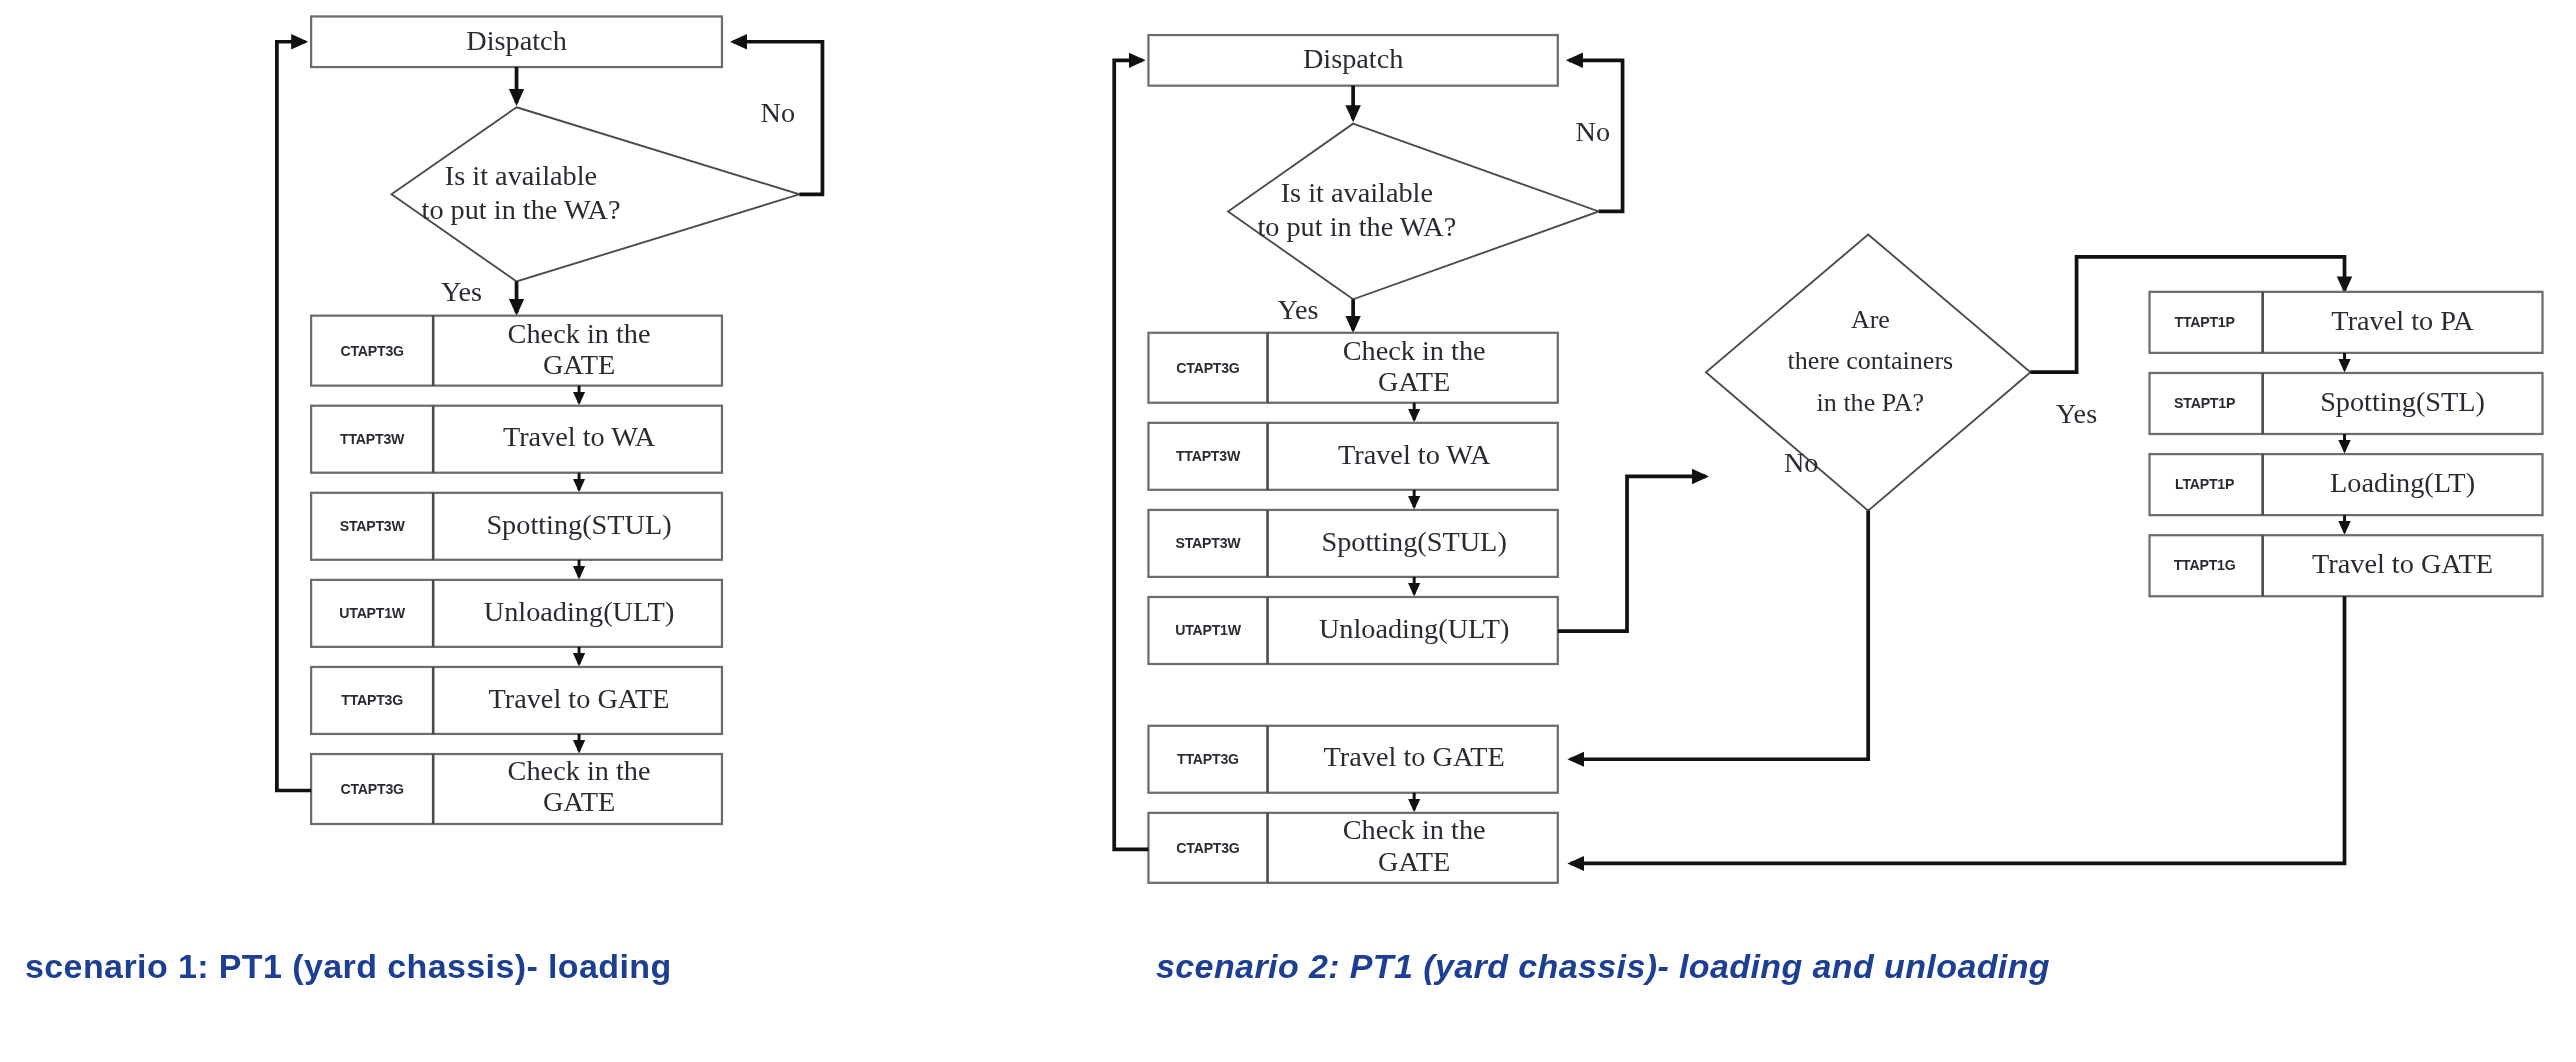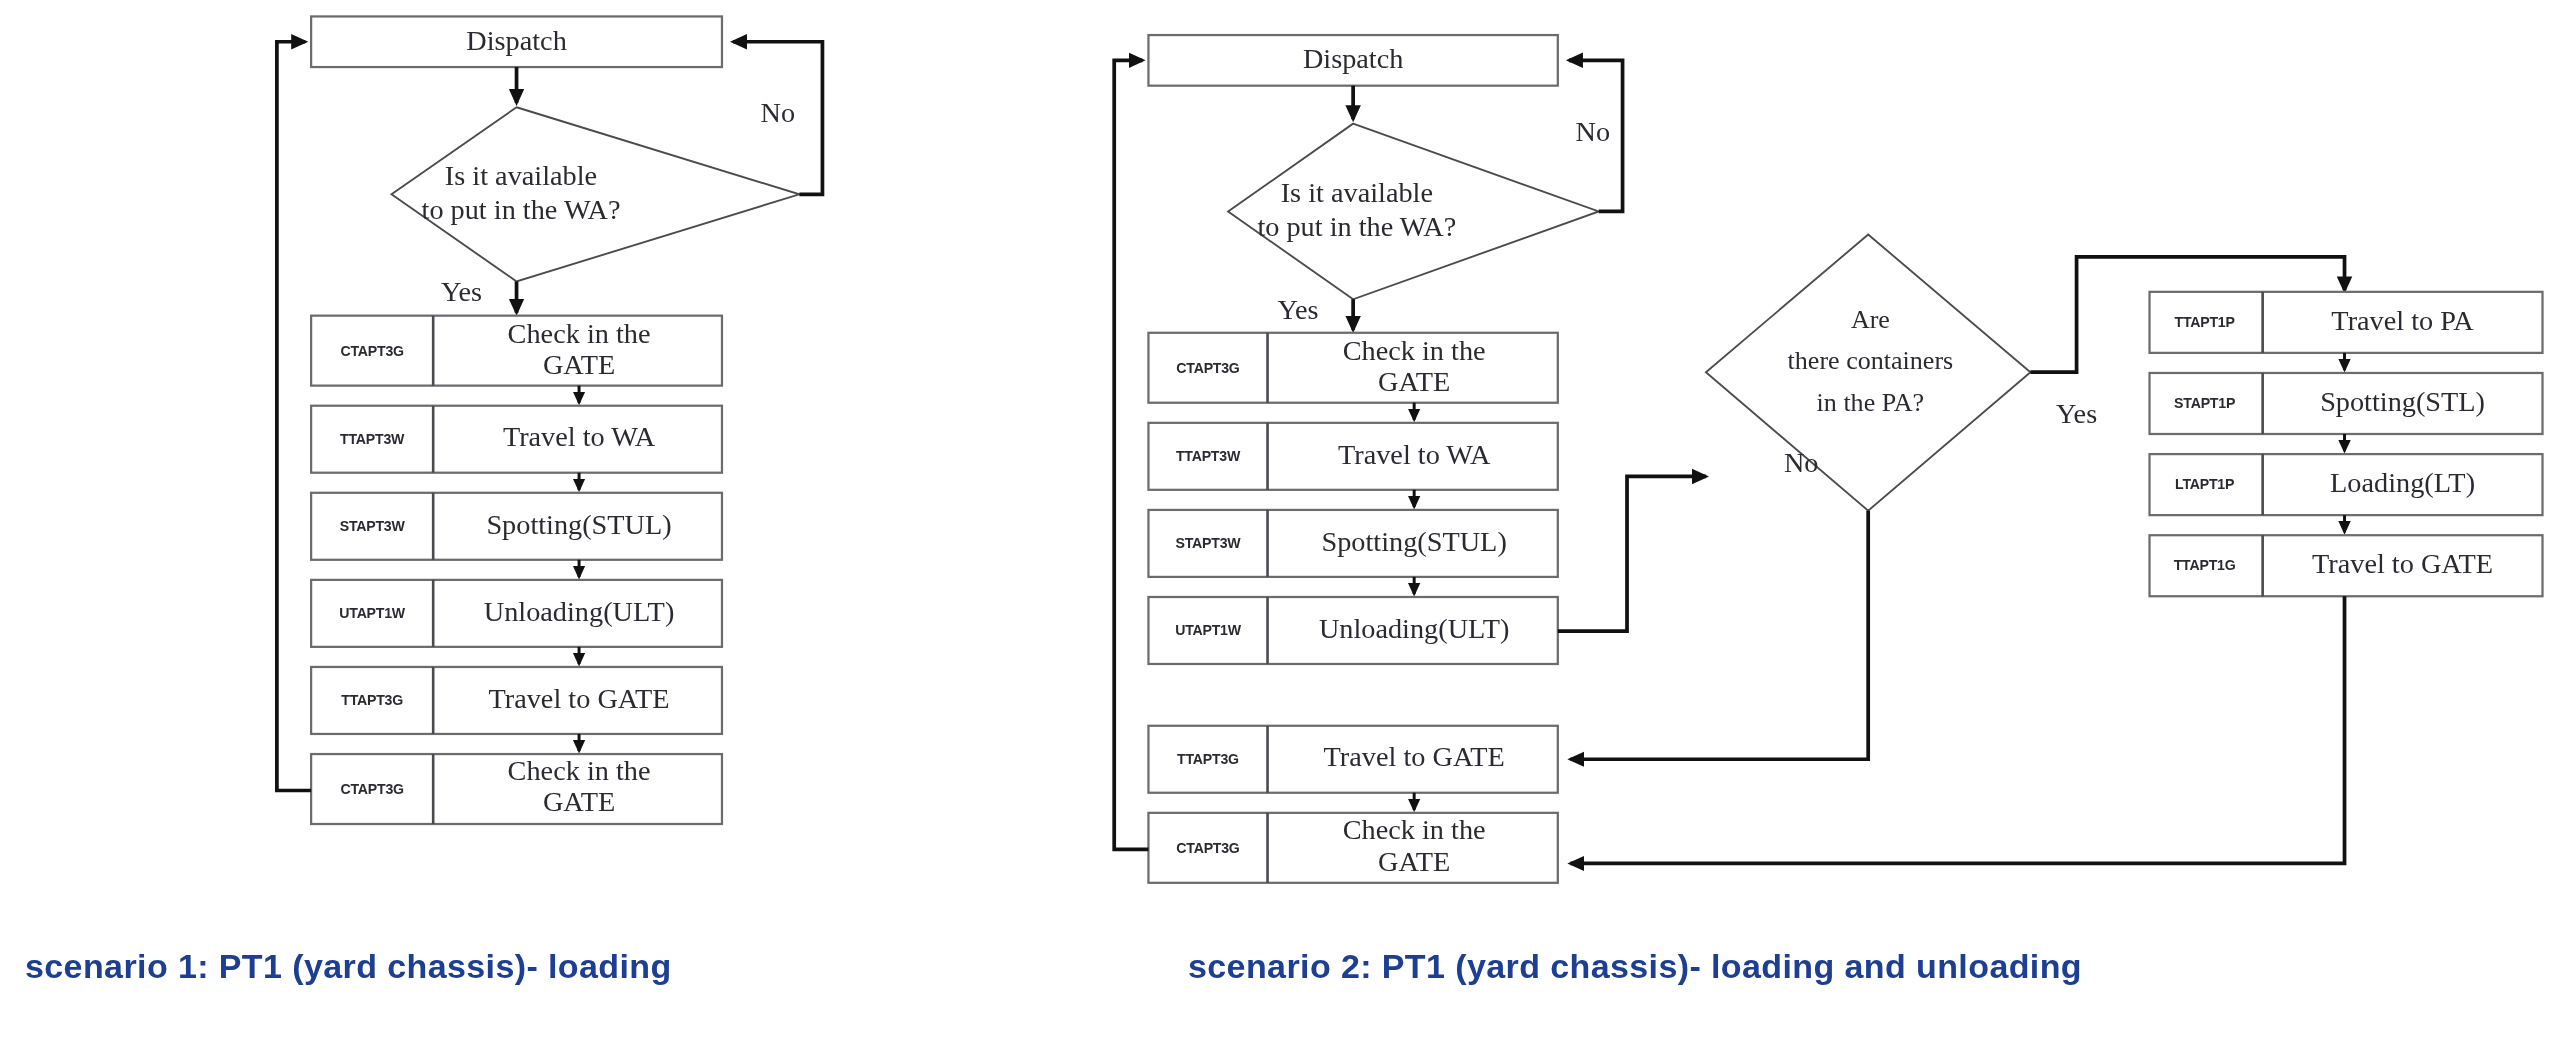--- a/index.html
+++ b/index.html
@@ -9,21 +9,21 @@
   .caption{
     position:absolute;
     font-family:"Liberation Sans", sans-serif;
     font-weight:bold;
     font-size:34px;
     color:#1c3f94;
     white-space:nowrap;
     letter-spacing:0.4px;
   }
   #caption-1{left:25px;top:947px;}
-  #caption-2{left:1188px;top:947px;}
+  #caption-2{left:1156px;top:947px;font-style:italic;}
   
   .node-label{font-family:"Liberation Serif",serif;font-size:38px;fill:#2a2a33;
               text-anchor:middle;dominant-baseline:middle;}
   .node-label-sm{font-family:"Liberation Serif",serif;font-size:35px;fill:#2a2a33;
               text-anchor:middle;dominant-baseline:middle;}
   .code-label{font-family:"Liberation Sans",sans-serif;font-size:19px;font-weight:bold;
               fill:#2a2a33;text-anchor:middle;dominant-baseline:middle;
               letter-spacing:-0.3px;}
   .branch-label{font-family:"Liberation Serif",serif;font-size:38px;fill:#2a2a33;
               text-anchor:middle;dominant-baseline:middle;}

